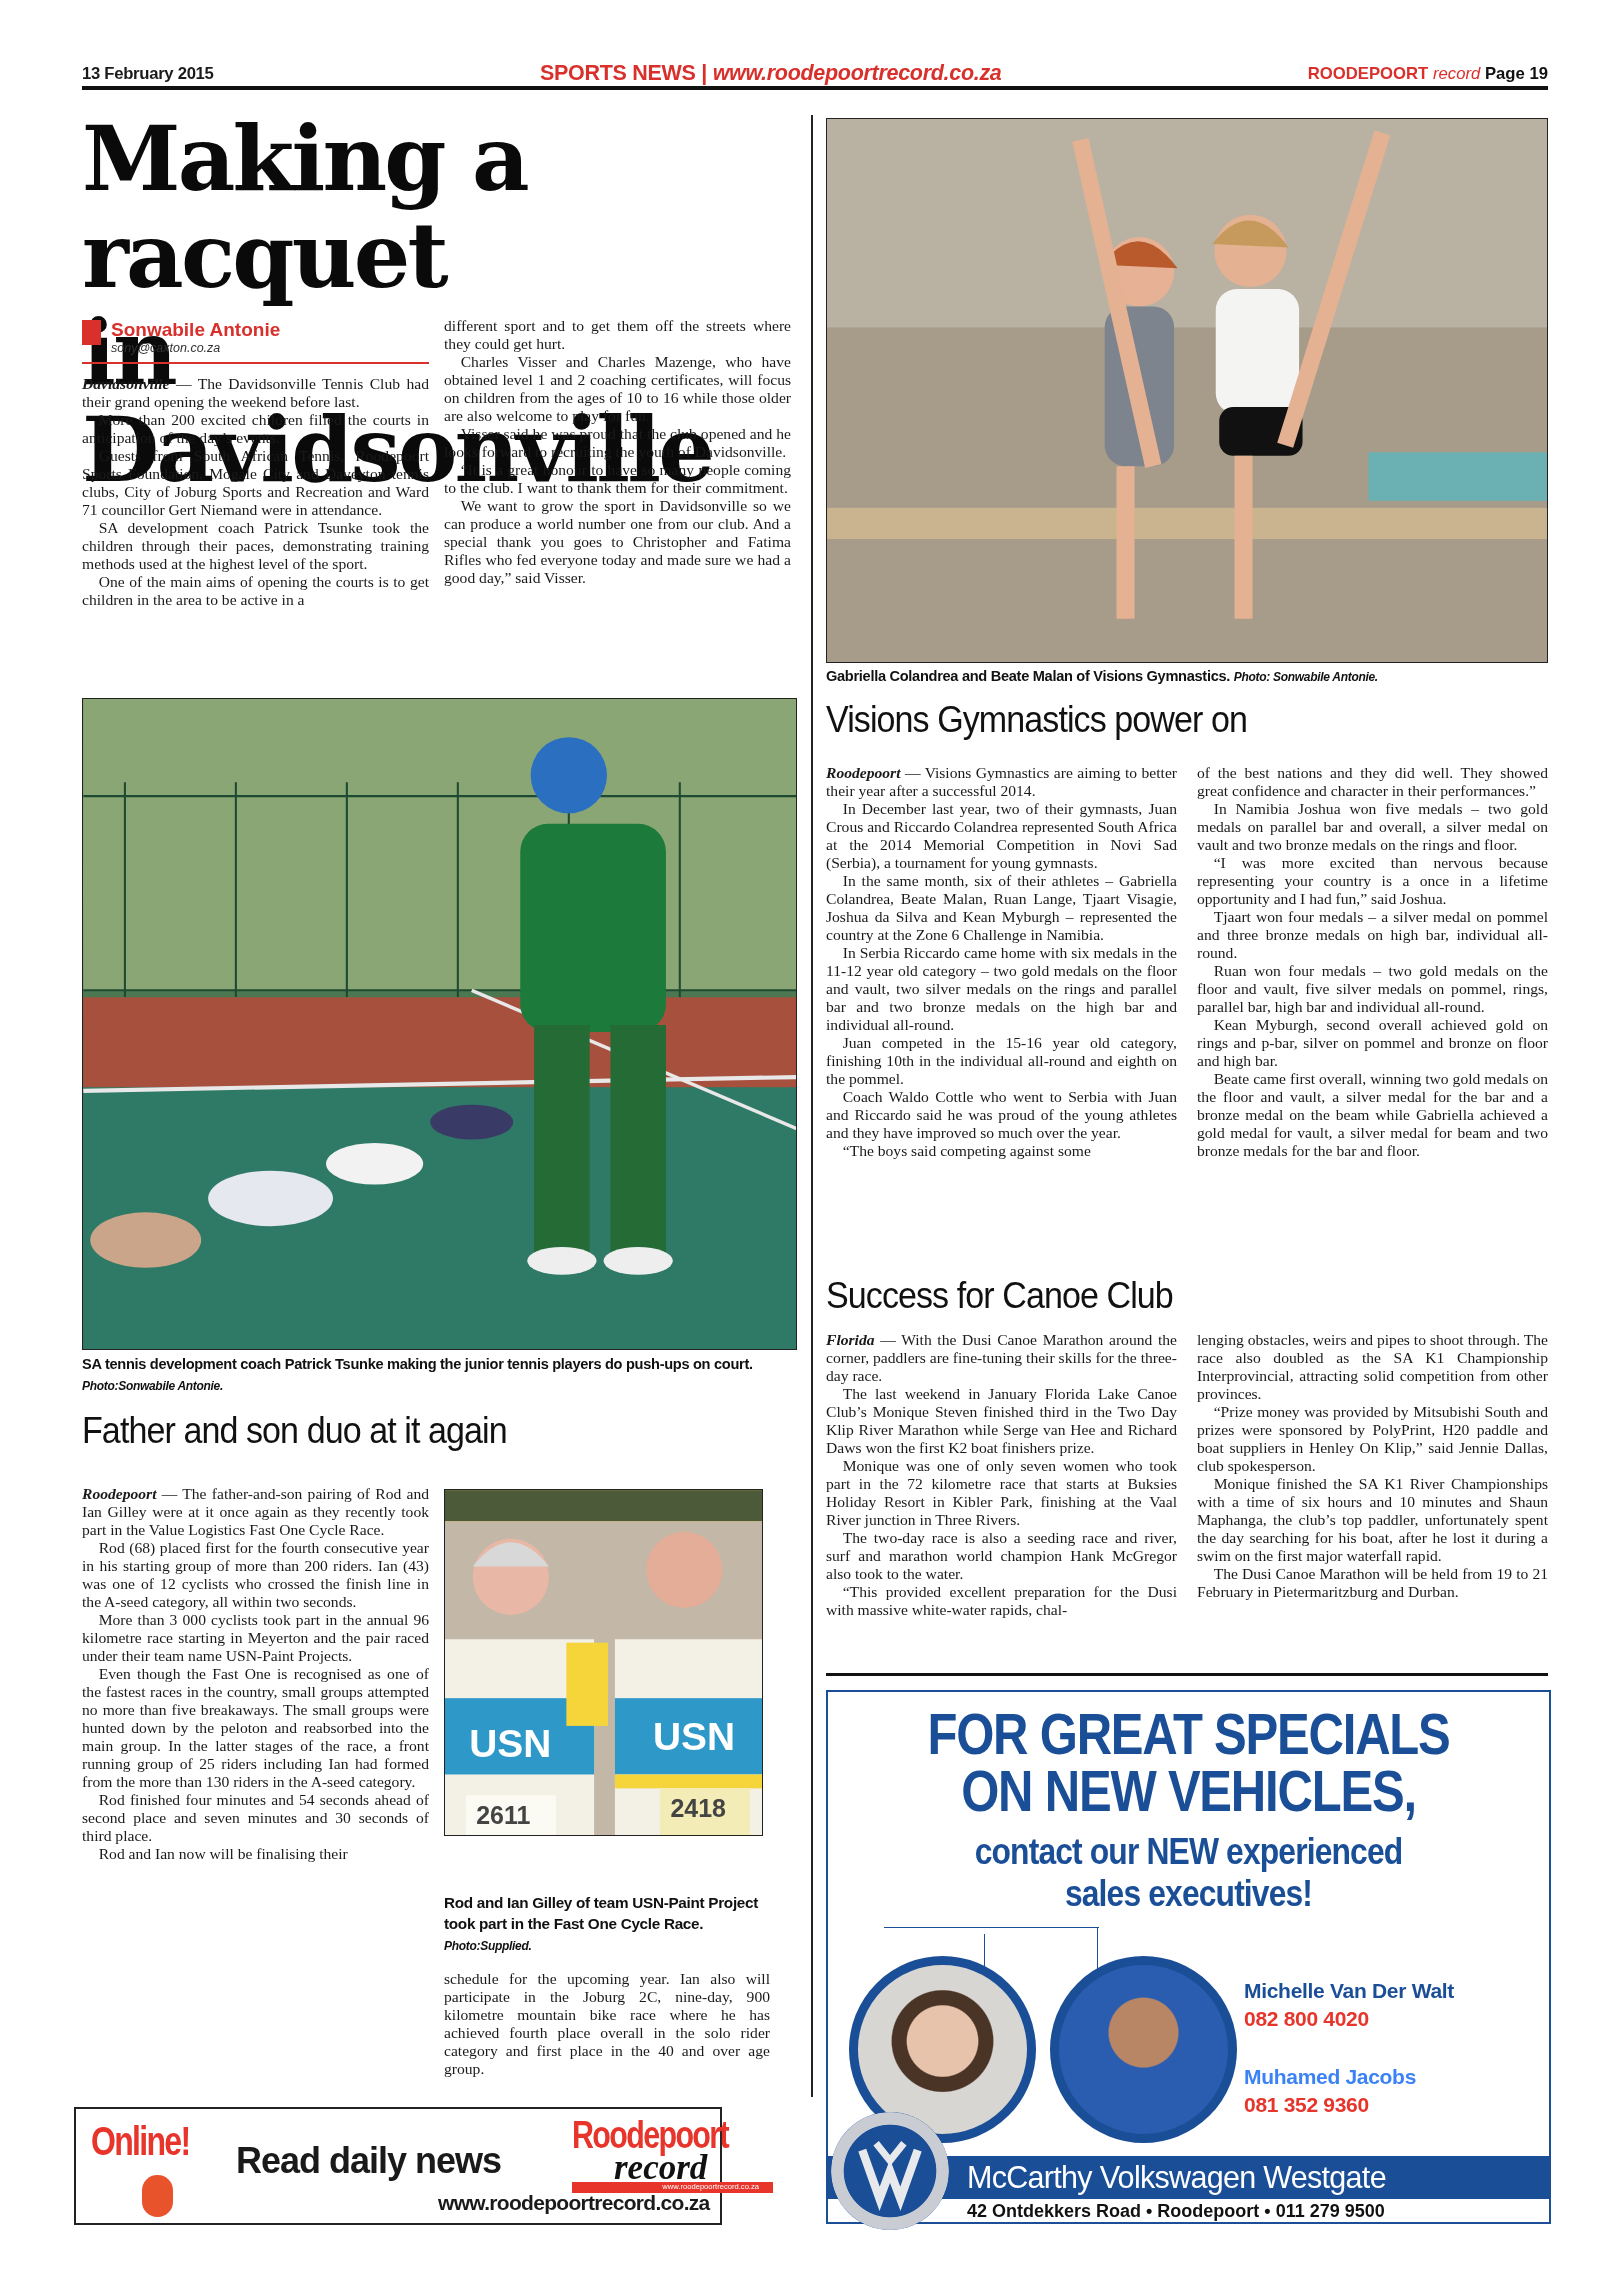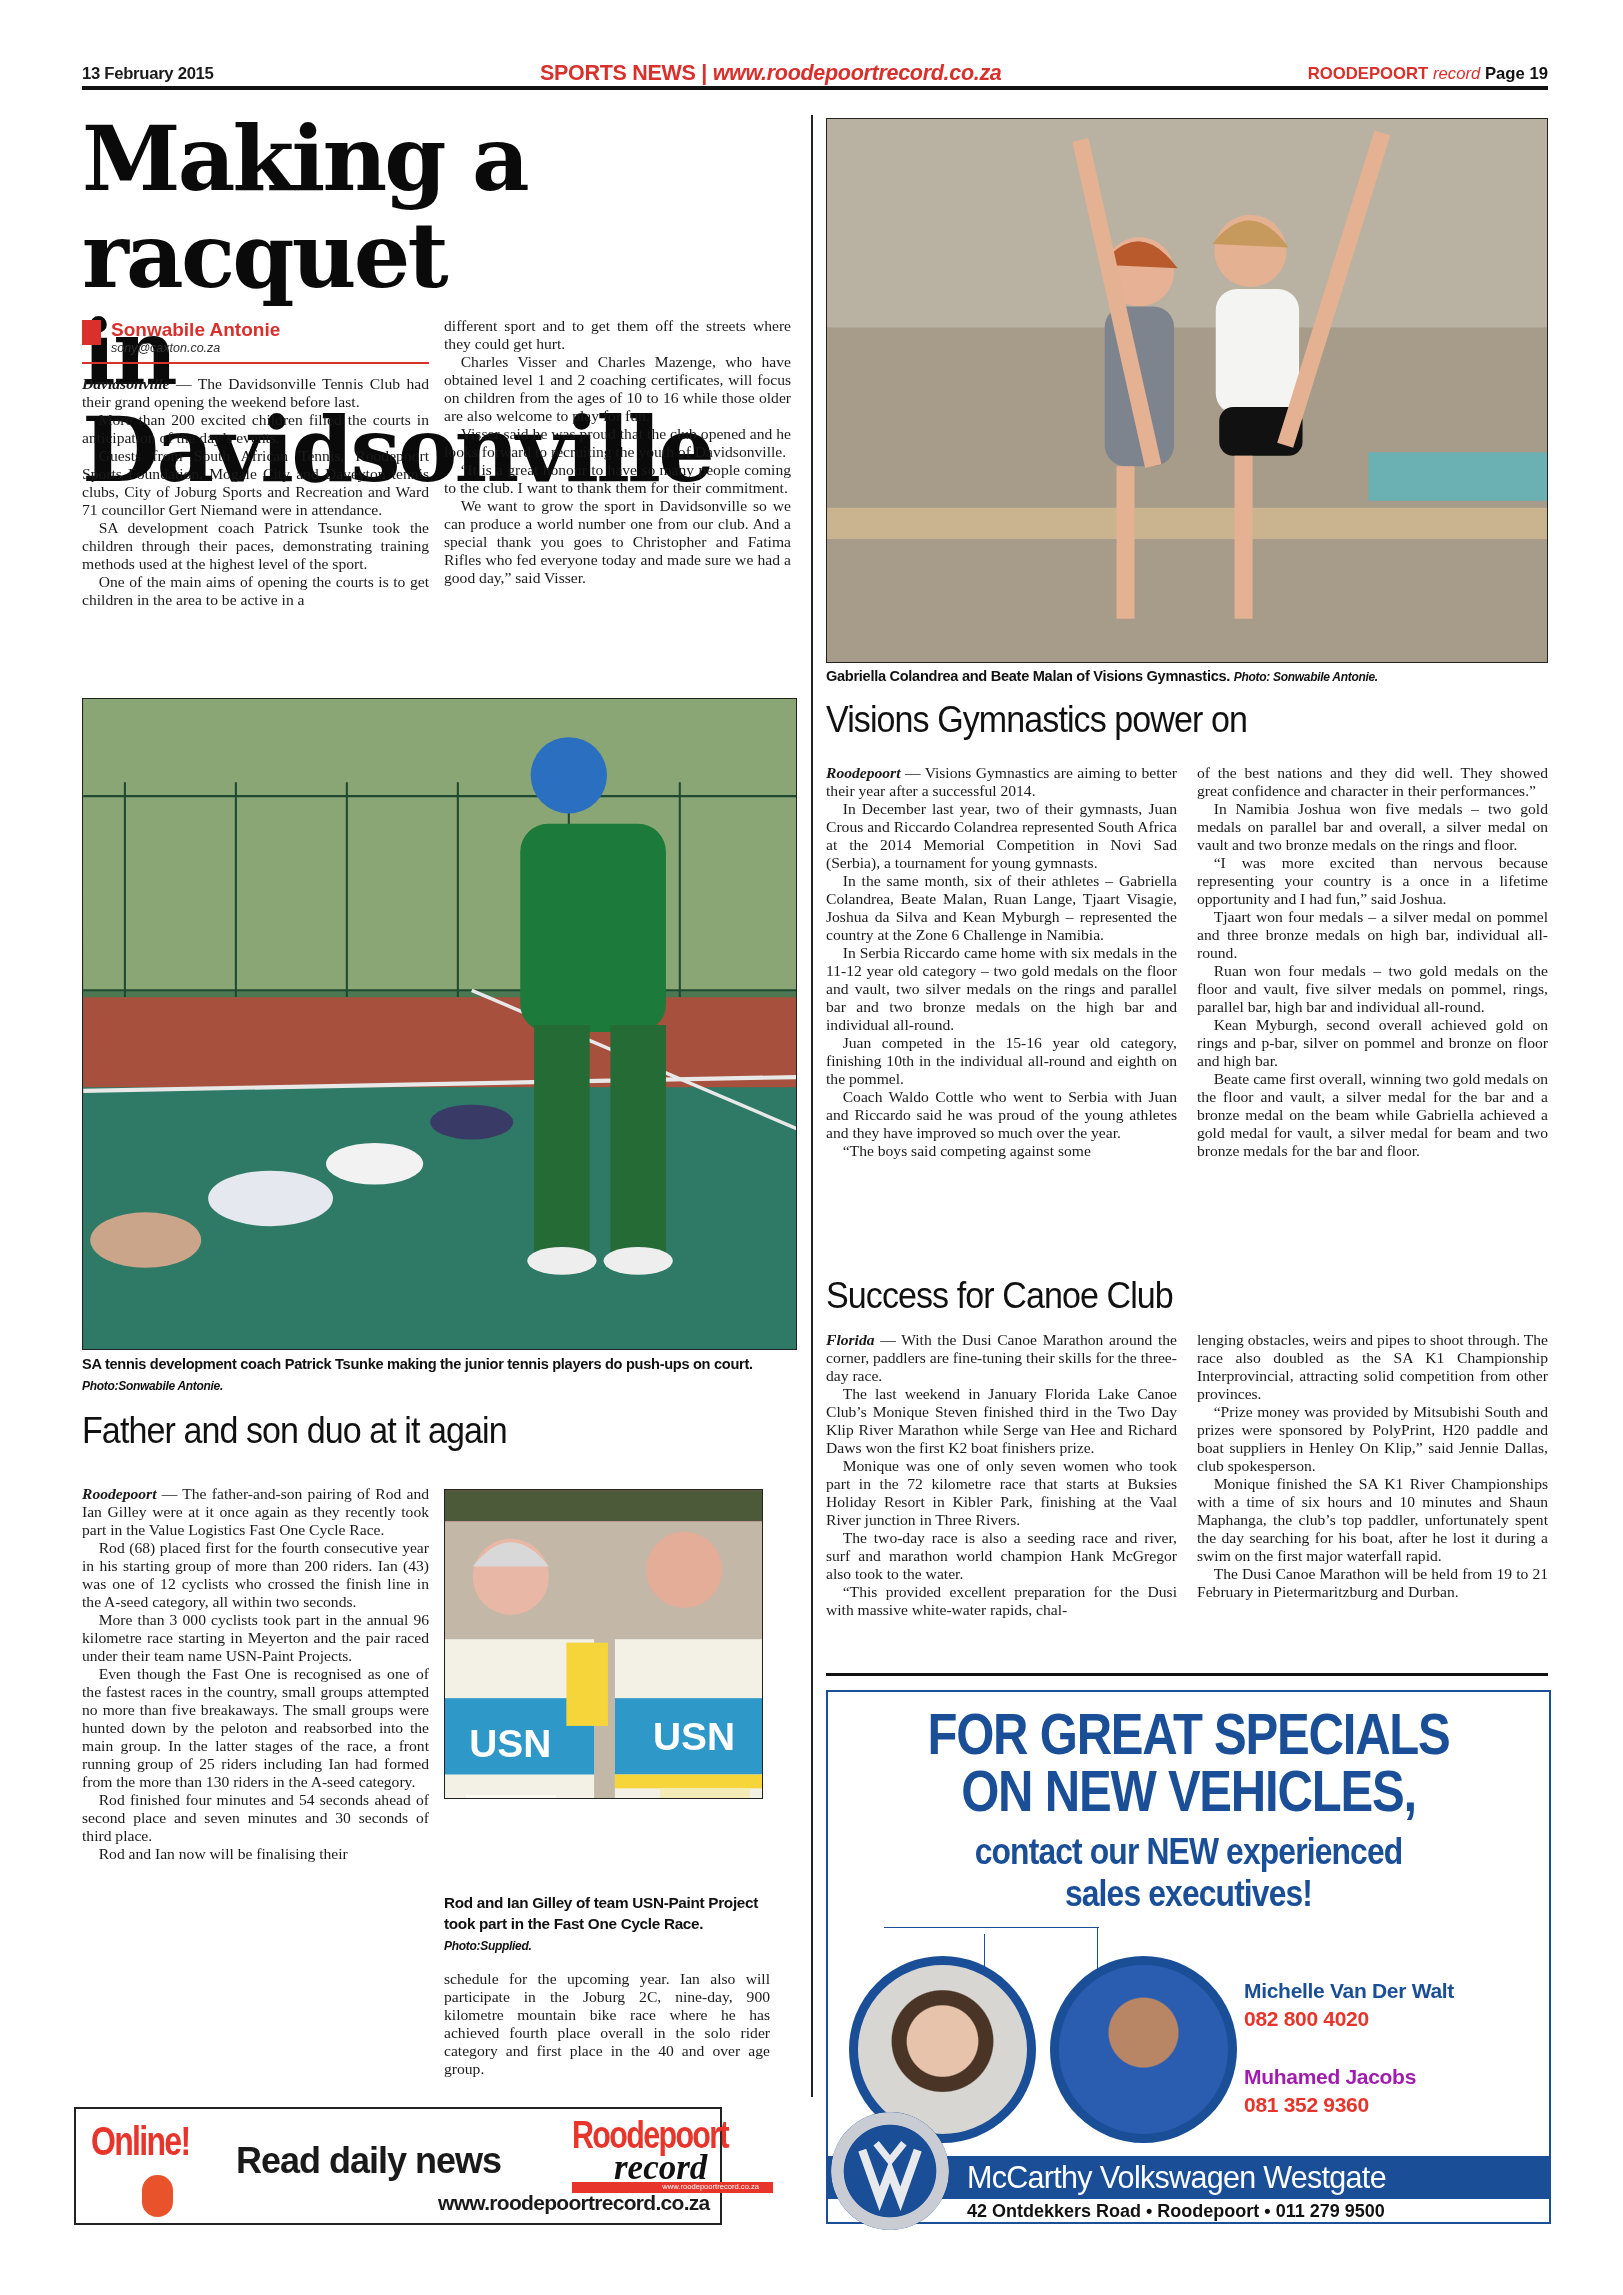--- a/index.html
+++ b/index.html
@@ -101,21 +101,21 @@
 <div class="abs headline2" style="left:82px;top:1409px;width:764px">Father and son duo at it again</div>
 <div class="abs col" style="left:82px;top:1485px;width:347px" id="c-c1">
     <p class="lead"><b class="loc">Roodepoort</b> — The father-and-son pairing of Rod and Ian Gilley were at it once again as they recently took part in the Value Logistics Fast One Cycle Race.</p>
     <p>Rod (68) placed first for the fourth consecutive year in his starting group of more than 200 riders. Ian (43) was one of 12 cyclists who crossed the finish line in the A-seed category, all within two seconds.</p>
     <p>More than 3 000 cyclists took part in the annual 96 kilometre race starting in Meyerton and the pair raced under their team name USN-Paint Projects.</p>
     <p>Even though the Fast One is recognised as one of the fastest races in the country, small groups attempted no more than five breakaways. The small groups were hunted down by the peloton and reabsorbed into the main group. In the latter stages of the race, a front running group of 25 riders including Ian had formed from the more than 130 riders in the A-seed category.</p>
     <p>Rod finished four minutes and 54 seconds ahead of second place and seven minutes and 30 seconds of third place.</p>
     <p>Rod and Ian now will be finalising their</p>
   </div>
 
-<div class="abs photo" style="left:444px;top:1489px;width:319px;height:310px;background:#ec4899">
+<div class="abs photo" style="left:444px;top:1489px;width:319px;height:347px;background:#fde047">
   <svg width="319" height="347" viewBox="0 0 460 500">
     <rect x="0" y="0" width="460" height="45" fill="#4c5a3a"></rect>
     <rect x="0" y="45" width="460" height="455" fill="#c3b7a8"></rect>
     <circle cx="95" cy="125" r="55" fill="#e8b7a5"></circle>
     <path d="M40 110 Q95 40 150 110" fill="#d8d8d8"></path>
     <circle cx="345" cy="115" r="55" fill="#e3ad98"></circle>
     <rect x="0" y="215" width="215" height="285" fill="#f3f1e6"></rect>
     <rect x="0" y="300" width="215" height="110" fill="#2e98c9"></rect>
     <rect x="245" y="215" width="215" height="285" fill="#f3f1e6"></rect>
     <rect x="245" y="300" width="215" height="110" fill="#2e98c9"></rect>
@@ -207,21 +207,21 @@
   <div style="position:absolute;left:56px;top:235px;width:215px;height:1.4px;background:#1a4f98"></div>
   <div style="position:absolute;left:269px;top:235px;width:1.4px;height:43px;background:#1a4f98"></div>
   <div style="position:absolute;left:156px;top:242px;width:1.4px;height:153px;background:#1a4f98"></div>
   <div style="position:absolute;left:21px;top:264px;width:187px;height:187px;border-radius:50%;border:9.7px solid #1a4f98;background:radial-gradient(circle at 50% 45%,#e6c3aa 0 28%,#4a3426 29% 40%,#d8d6d2 41%)"></div>
   <div style="position:absolute;left:222px;top:264px;width:187px;height:187px;border-radius:50%;border:9.7px solid #1a4f98;background:radial-gradient(circle at 50% 40%,#b88565 0 26%,#2a5db0 27% 100%)"></div>
   <div style="position:absolute;left:416px;top:285px;font:bold 21px/28px 'Liberation Sans',sans-serif;letter-spacing:-0.3px">
     <div style="color:#1a4f98">Michelle Van Der Walt</div>
     <div style="color:#e8352c">082 800 4020</div>
   </div>
   <div style="position:absolute;left:416px;top:371px;font:bold 21px/28px 'Liberation Sans',sans-serif;letter-spacing:-0.3px">
-    <div style="color:#a21caf">Muhamed Jacobs</div>
+    <div style="color:#3b82f6">Muhamed Jacobs</div>
     <div style="color:#e8352c">081 352 9360</div>
   </div>
   <div style="position:absolute;left:0;top:464px;width:100%;height:43px;background:#1a4f98">
     <div style="position:absolute;left:139px;top:4.2px;color:#fff;font:30.5px 'Liberation Sans',sans-serif;letter-spacing:-0.7px">McCarthy Volkswagen Westgate</div>
   </div>
   <div style="position:absolute;left:139px;top:507px;font:bold 18px/25px 'Liberation Sans',sans-serif;color:#111">42 Ontdekkers Road • Roodepoort • 011 279 9500</div>
   <div style="position:absolute;left:2.8px;top:420px;width:118px;height:118px;border-radius:50%;background:radial-gradient(circle,#1a4f98 0 55%,#c9ccd2 56% 70%,#1a4f98 71%);">
     <svg width="118" height="118" viewBox="0 0 170 170">
         <path d="M45 55 L70 125 L85 85 L100 125 L125 55" stroke="#e8e9ec" stroke-width="12" fill="none"></path>
         <path d="M65 45 L85 70 L105 45" stroke="#e8e9ec" stroke-width="10" fill="none"></path>

